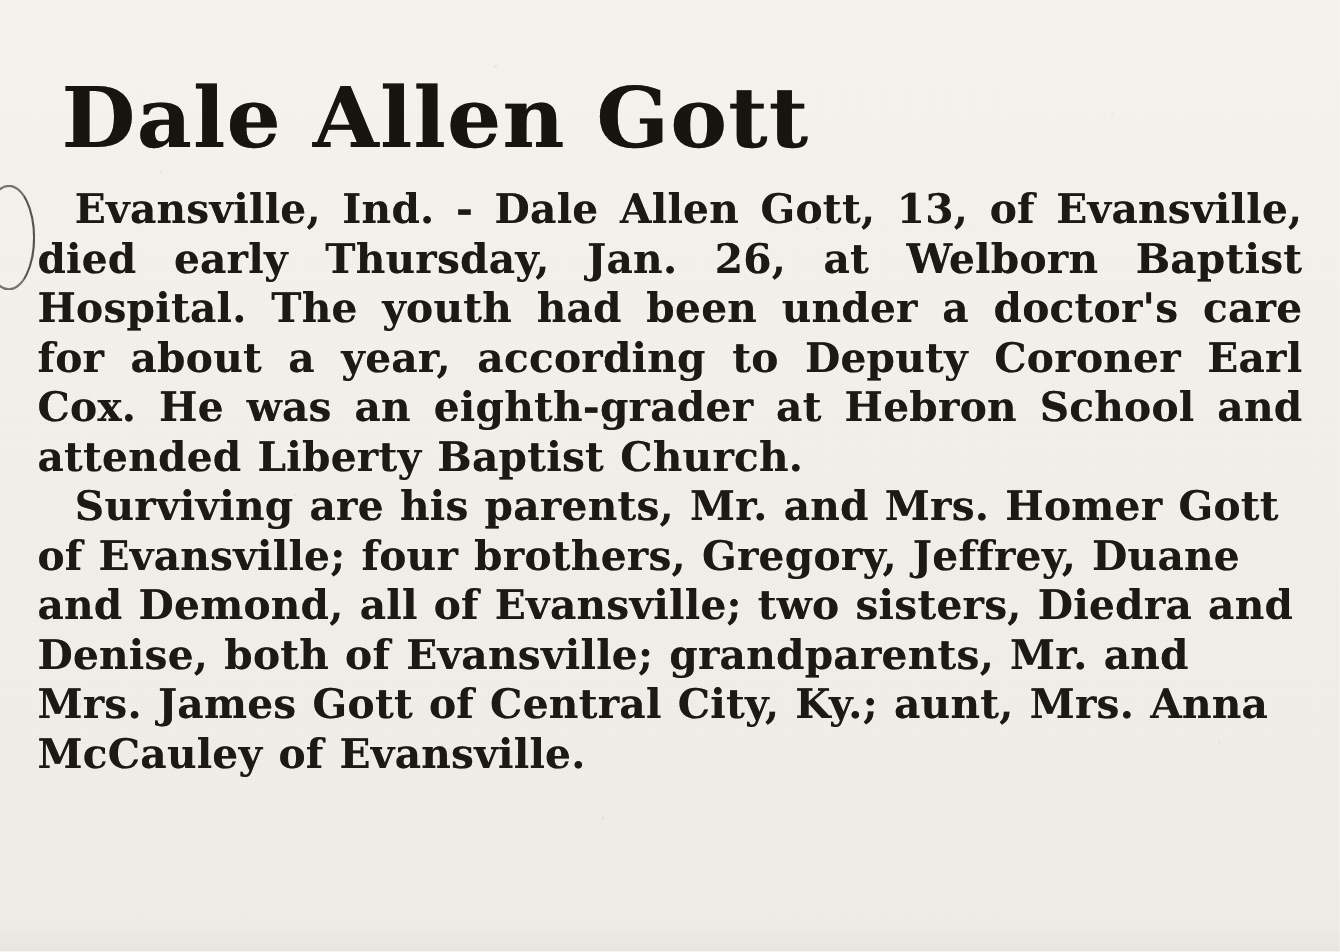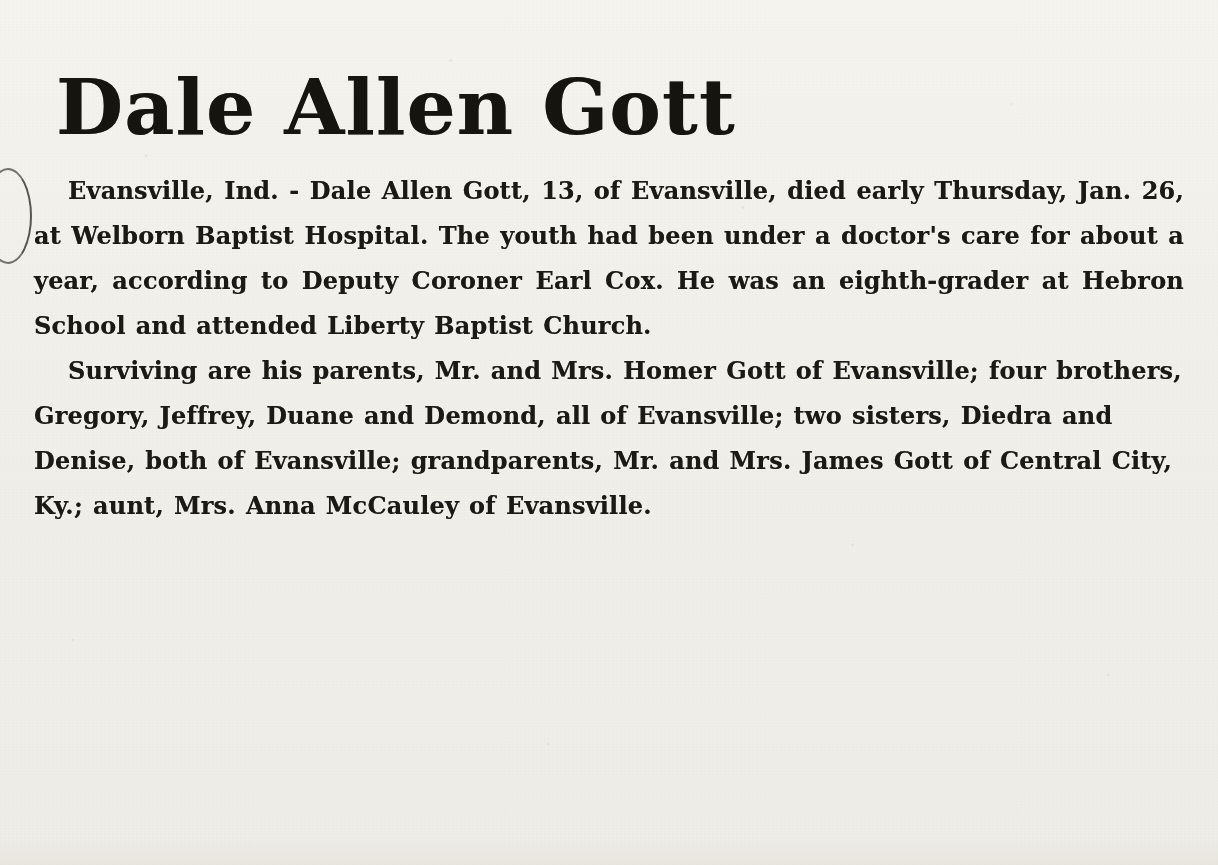--- a/index.html
+++ b/index.html
@@ -79,21 +79,21 @@
     position: absolute;
     left: 34px;
     top: 168px;
     width: 1150px;
   }
 
   p.para {
     margin: 0 0 0 0;
     font-family: "DejaVu Serif", serif;
     font-weight: 700;
-    font-size: 24px;
+    font-size: 37px;
     line-height: 45px;
     color: #1b1a16;
     text-align: justify;
     text-indent: 34px;
     letter-spacing: 0.2px;
     word-spacing: 1.5px;
   }
   p.para:last-child {
     text-align: left;
   }

